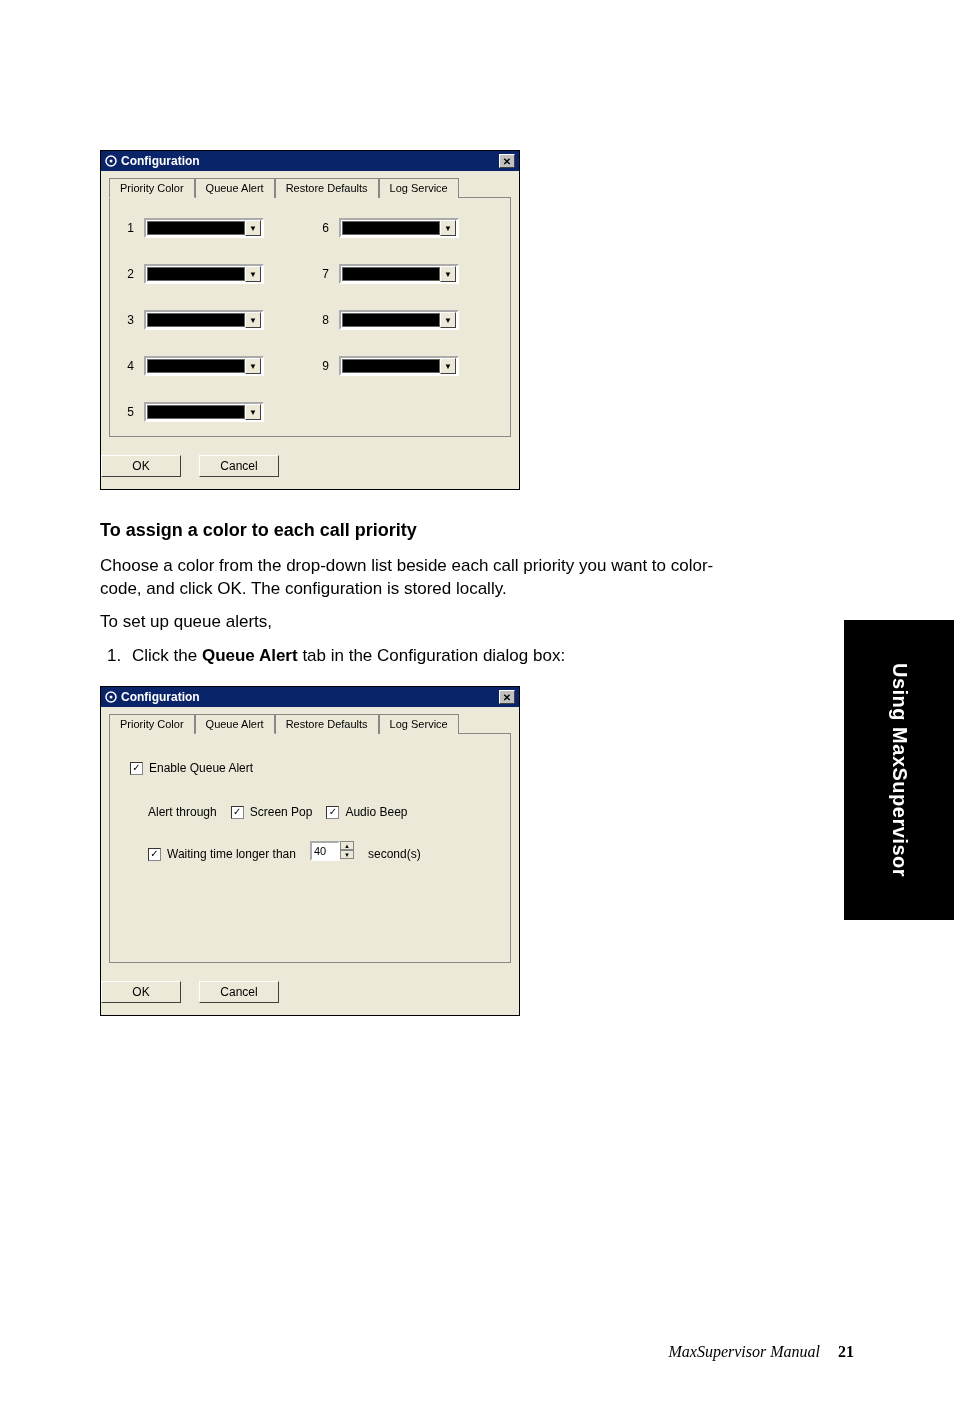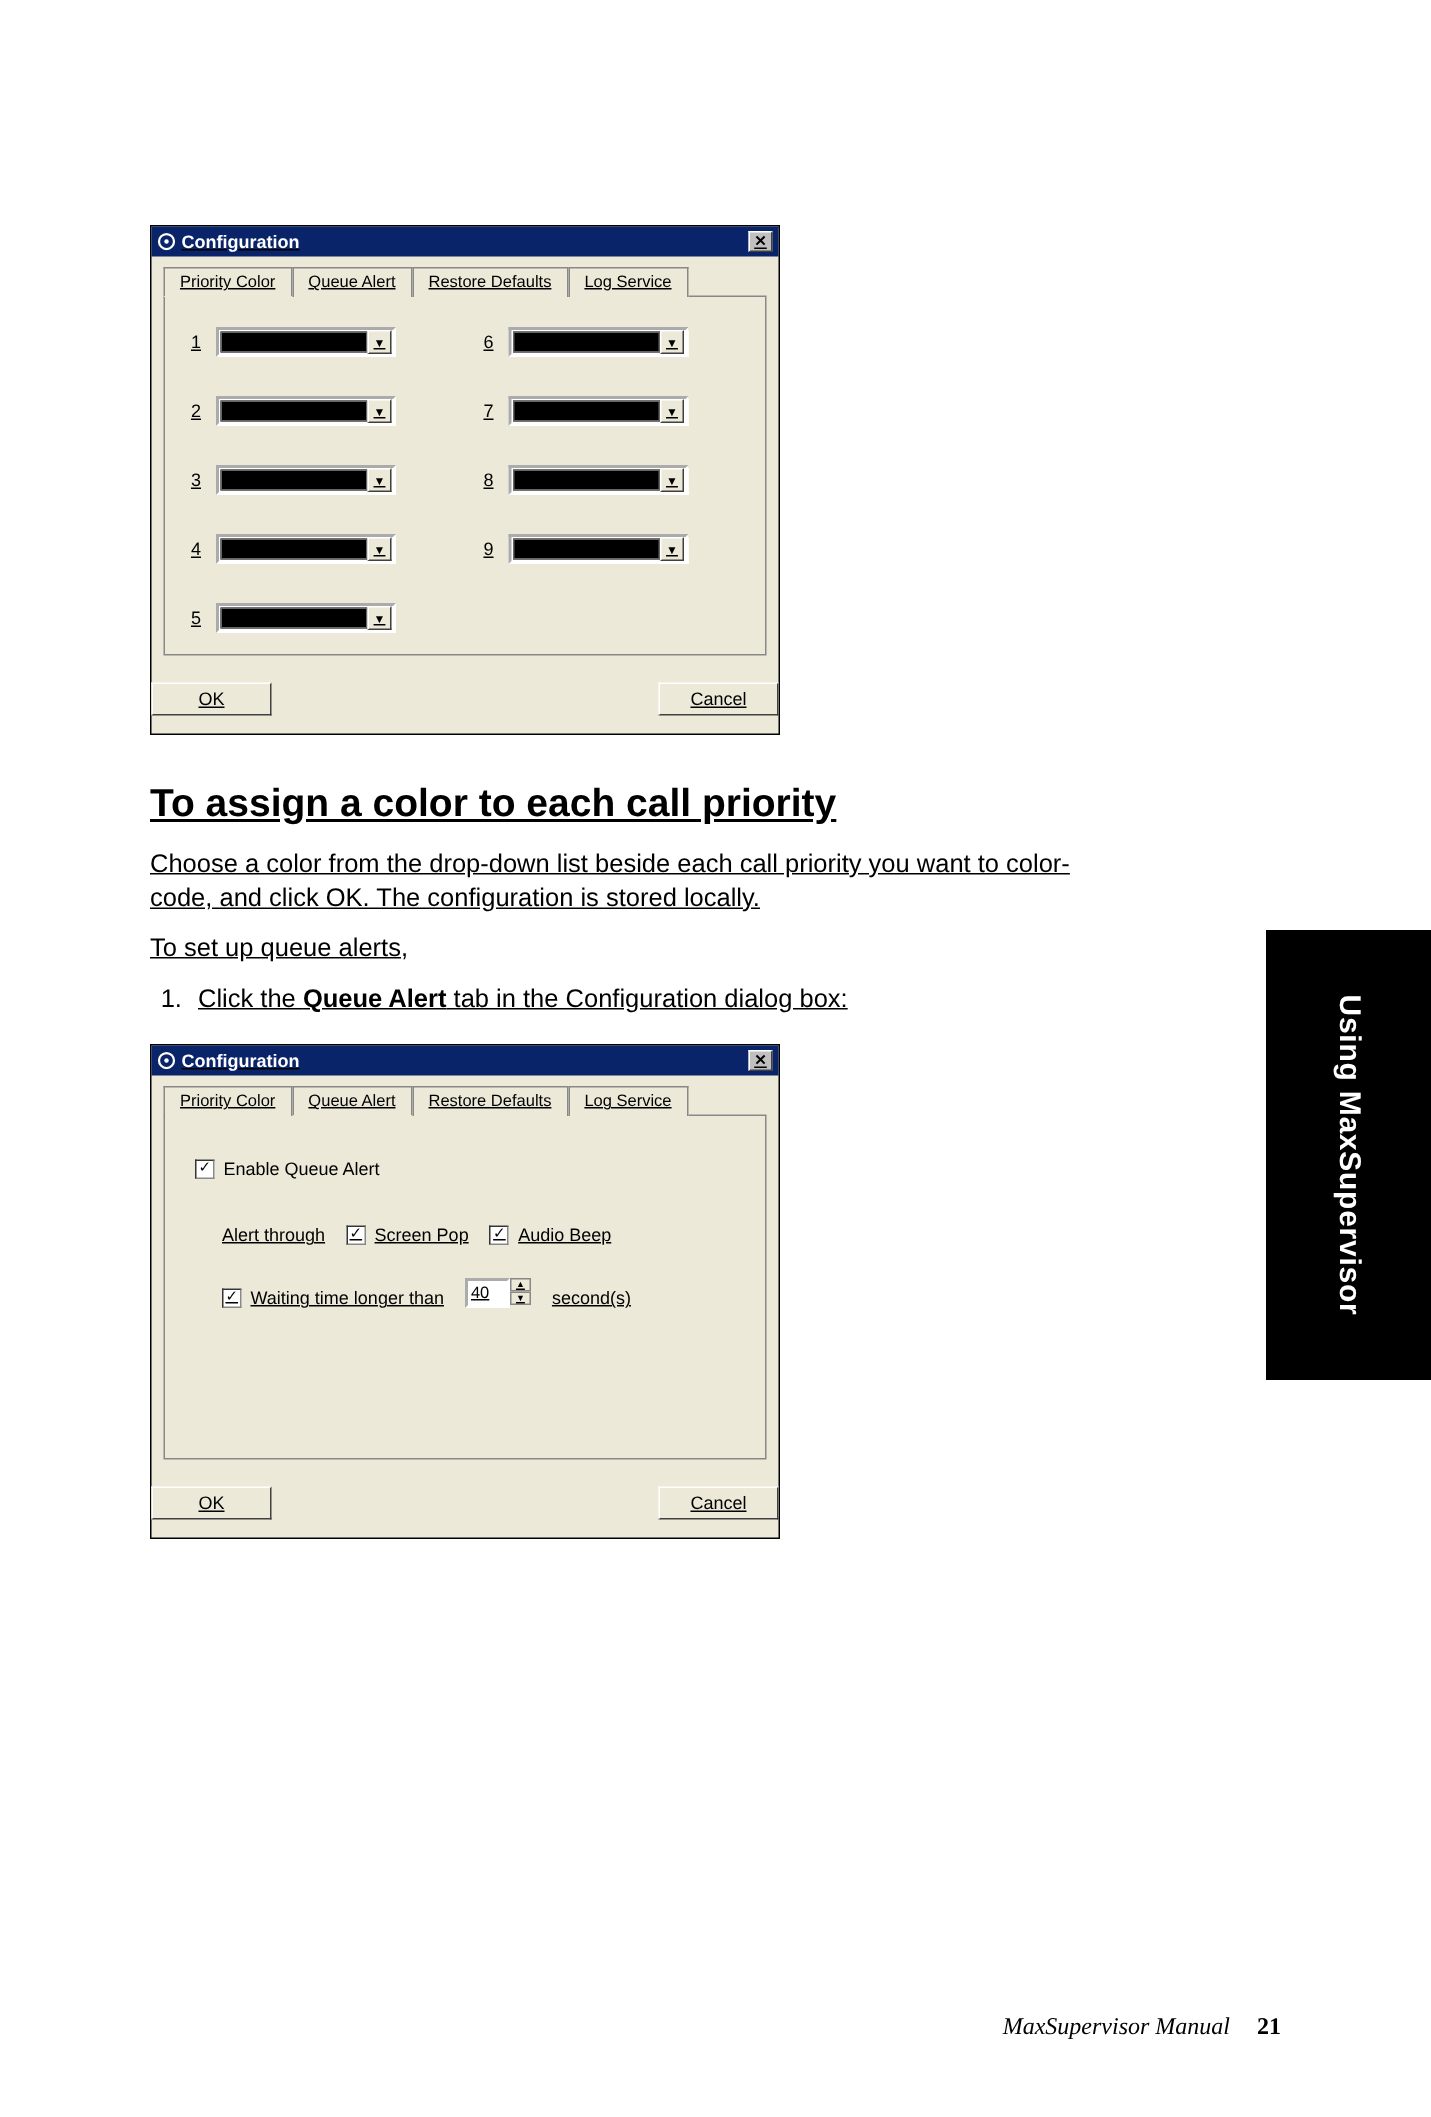--- a/index.html
+++ b/index.html
@@ -9,21 +9,20 @@
     font-family: Arial, Helvetica, sans-serif;
     background: #fff;
     width: 954px;
     height: 1411px;
     position: relative;
   }
   .page {
     padding: 150px 70px 60px 100px;
     position: relative;
     height: 100%;
-    text-decoration: underline;
   }
   .side-tab {
     position: absolute;
     right: 0;
     top: 620px;
     width: 110px;
     height: 300px;
     background: #000;
     color: #fff;
     display: flex;
@@ -98,21 +97,21 @@
   }
   .swatch { flex:1; height:14px; background:#000; border:1px solid #666;}
   .ddbtn {
     width:16px; height:16px;
     background:#ece9d8;
     border:1px solid #fff;
     border-right-color:#404040; border-bottom-color:#404040;
     display:flex;align-items:center;justify-content:center;
     font-size:8px;
   }
-  .btnrow { display:flex; justify-content:space-between; gap:18px; padding:10px 0 12px 0;}
+  .btnrow { display:flex; justify-content:flex-start; gap:18px; padding:10px 0 12px 0;}
   .winbtn {
     min-width:80px; padding:3px 14px;
     background:#ece9d8;
     border:1px solid #404040;
     border-top-color:#fff; border-left-color:#fff;
     font-size:12px;
   }
   .qa-body { padding:26px 20px 20px 20px; }
   .chk {
     display:inline-flex; align-items:center; gap:6px;
@@ -129,21 +128,21 @@
   .spin input {
     width:30px;border:2px inset #fff;font-size:11px;padding:0 2px;
   }
   .spinbtns { display:flex;flex-direction:column;}
   .spinbtns div{
     width:14px;height:9px;border:1px solid #888;background:#ece9d8;font-size:6px;
     display:flex;align-items:center;justify-content:center;
   }
   h2.section {
     font-family: Arial, sans-serif;
-    font-size: 26px;
+    font-size: 18px;
     font-weight:bold;
     margin: 20px 0 14px 0;
   }
   p.body {
     font-family: Verdana, Arial, sans-serif;
     font-size: 17px;
     line-height:1.35;
     margin: 0 0 10px 0;
     max-width: 640px;
   }

